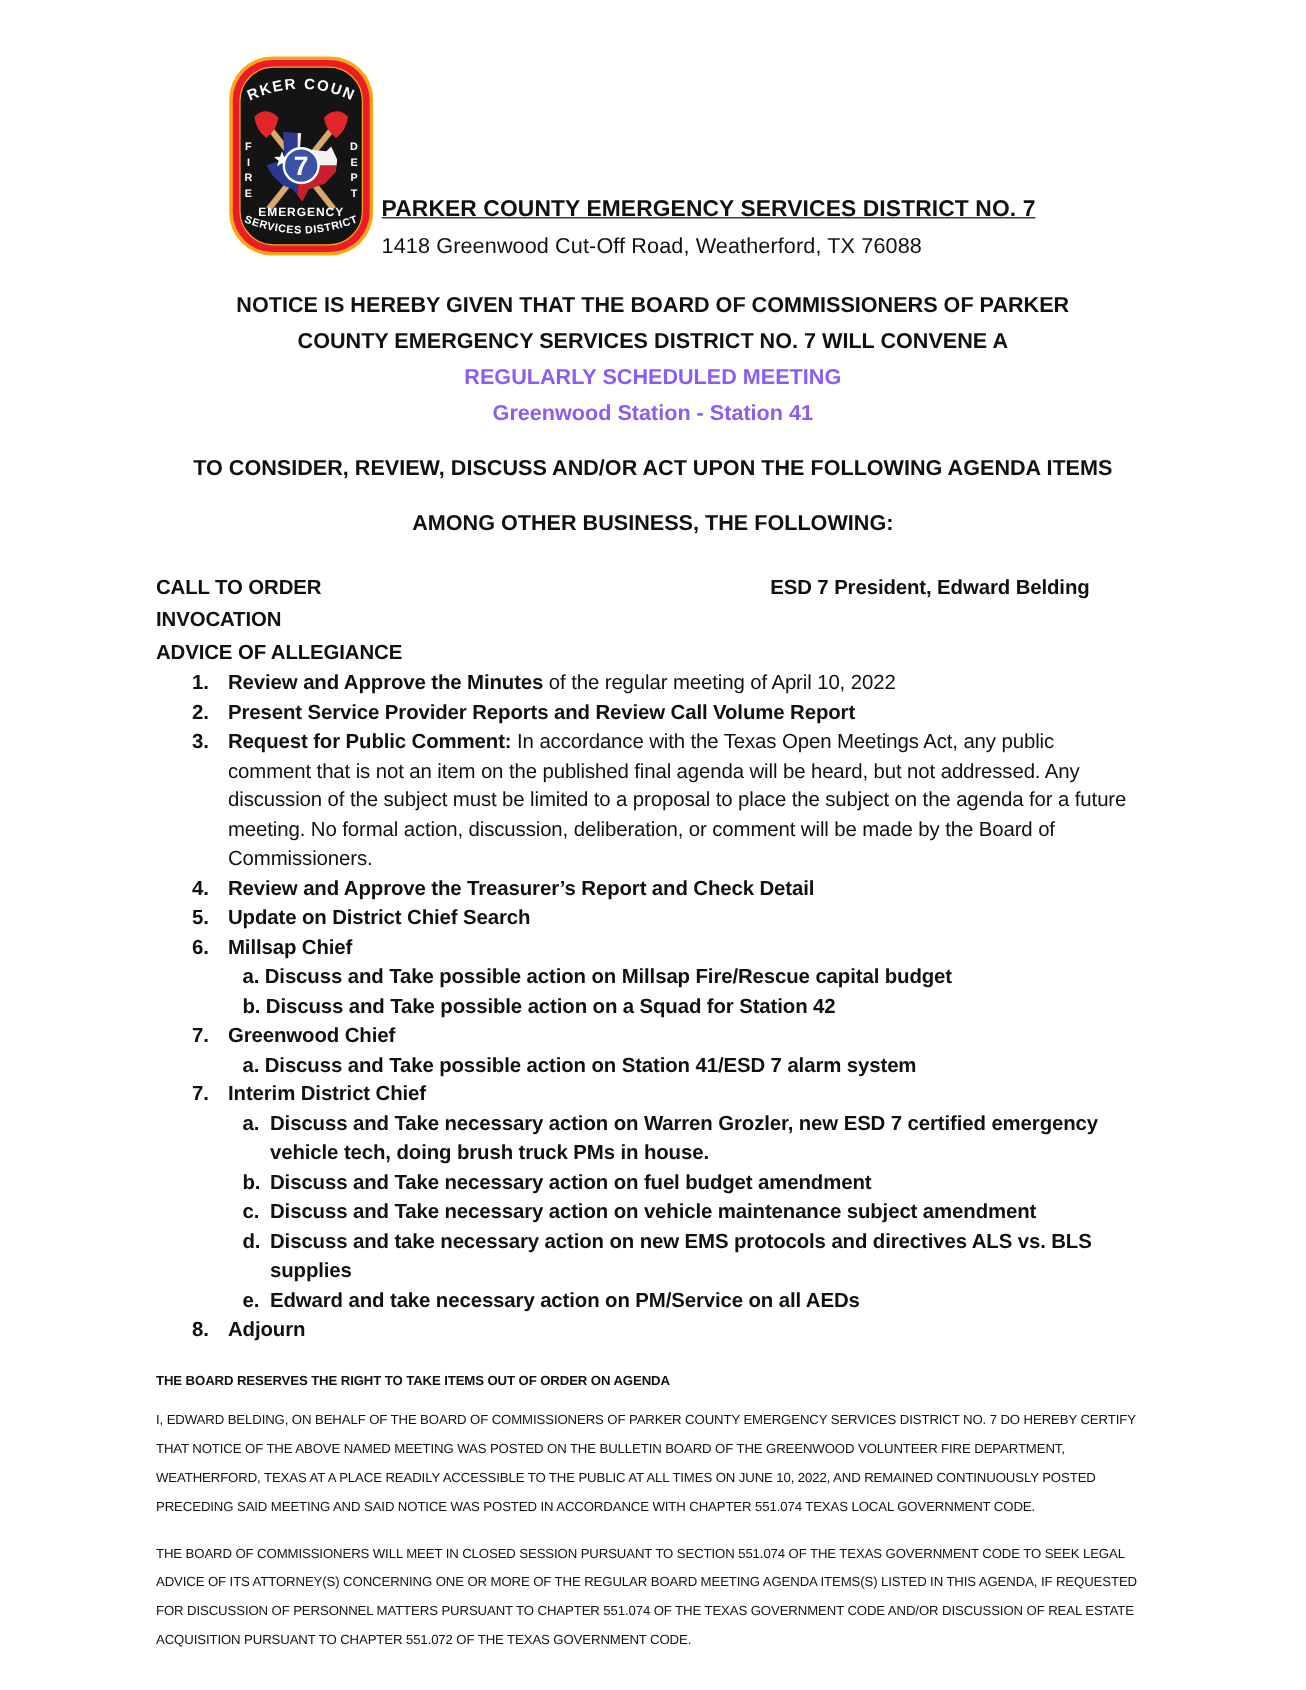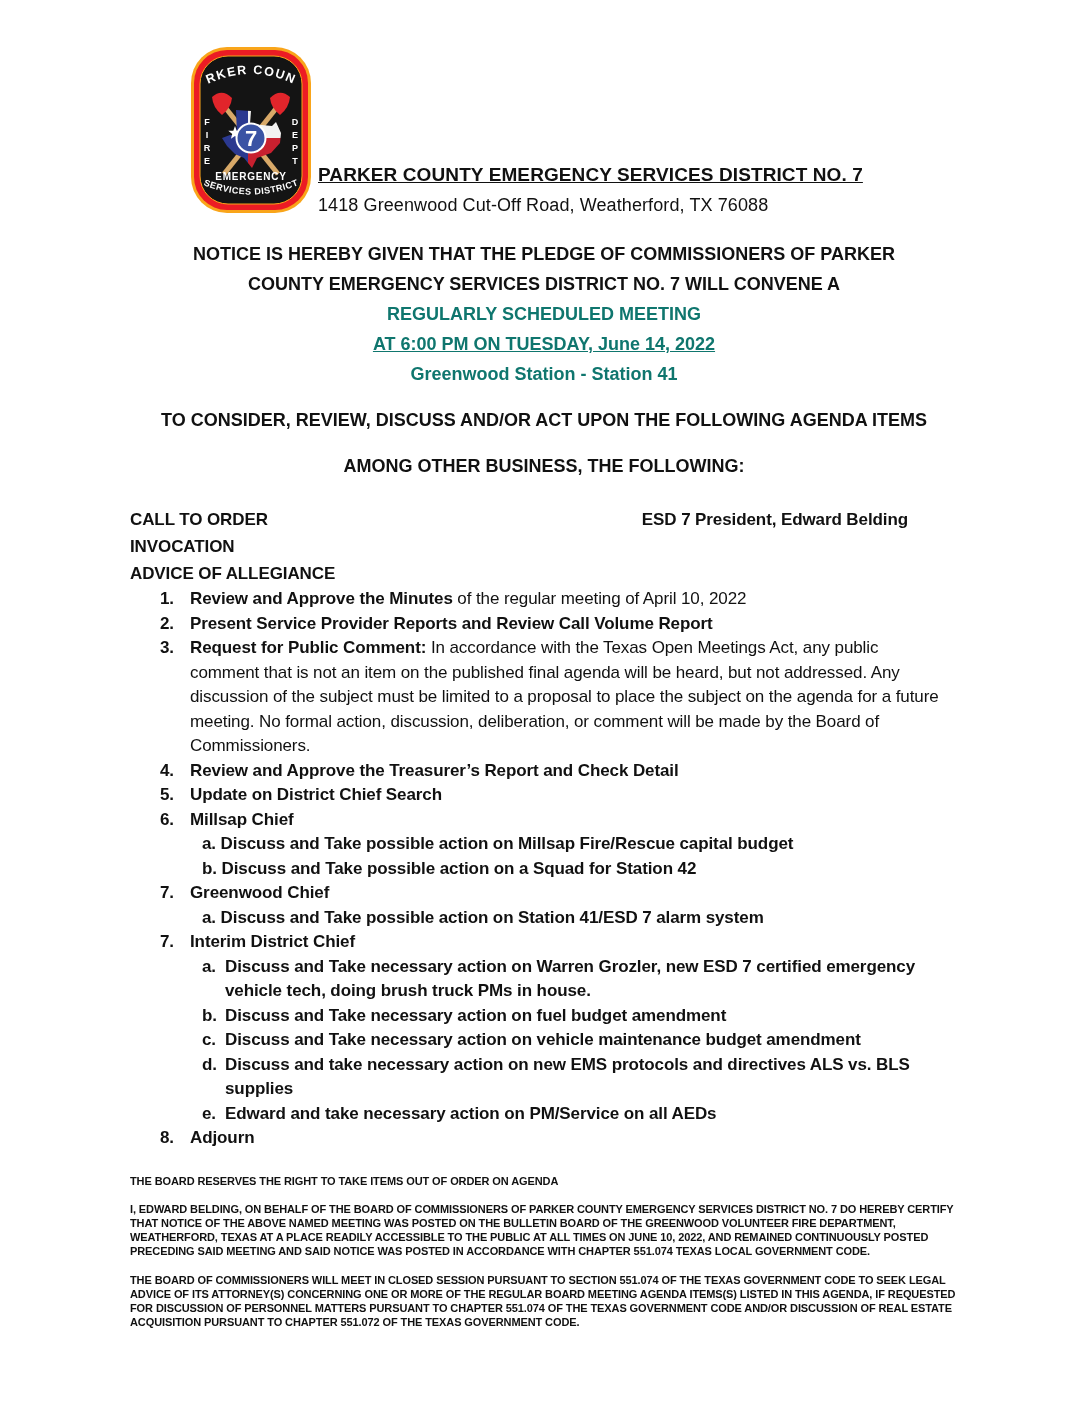--- a/index.html
+++ b/index.html
@@ -9,21 +9,21 @@
   
   .header{position:relative;height:215px;}
   .logo-wrap{position:absolute;left:190px;top:46px;width:122px;height:168px;}
   .header-text{position:absolute;left:318px;top:164px;width:680px;}
   .doc-title{font-size:19px;font-weight:bold;text-decoration:underline;letter-spacing:.1px;white-space:nowrap;}
   .doc-address{font-size:18px;margin-top:9px;letter-spacing:.1px;}
 
   
   .notice{text-align:center;padding-top:24px;}
   .notice p{margin:0;font-size:18px;font-weight:bold;line-height:30px;}
-  .red{color:#0f766e;}
+  .red{color:#8b5cf6;}
   .u{text-decoration:underline;}
 
   .consider{text-align:center;margin-top:16px;}
   .consider p{margin:16px;font-size:18px;font-weight:bold;line-height:30px;}
 
   
   .content{margin:25px 138px 0 130px;font-size:17px;line-height:24.5px;letter-spacing:-.1px;}
   .prelim-row{display:flex;justify-content:space-between;padding-right:42px;font-weight:bold;line-height:27px;align-items:center;}
   .prelim{font-weight:bold;line-height:27px;margin:0;}
   .a-item{display:flex;}
@@ -31,21 +31,21 @@
   .a-text{flex:1;margin:0;}
   .a-text b{font-weight:bold;}
   .sub-inline{margin:0 0 0 72px;font-weight:bold;}
   .sub-letter{display:flex;font-weight:bold;}
   .sub-letter .letter{flex:0 0 23px;margin-left:72px;}
   .sub-letter p{flex:1;margin:0;}
 
   
   .footer{margin:24px 130px 0 130px;}
   .f-note{margin:0;font-size:11px;font-weight:bold;letter-spacing:-.1px;}
-  .f-para{margin:15px 0 0 0;font-size:11px;font-weight:bold;line-height:14px;letter-spacing:-.1px;}
+  .f-para{margin:15px 0 0 0;font-size:11px;font-weight:normal;line-height:24px;letter-spacing:-.1px;}
 
   svg text{font-family:"Liberation Sans",sans-serif;}
 </style>
 </head>
 <body>
 
 <div class="page">
 
   <header class="header">
     <div class="logo-wrap">
@@ -95,24 +95,23 @@
         </text>
       </svg>
     </div>
     <div class="header-text">
       <div class="doc-title">PARKER COUNTY EMERGENCY SERVICES DISTRICT NO. 7</div>
       <div class="doc-address">1418 Greenwood Cut-Off Road, Weatherford, TX  76088</div>
     </div>
   </header>
 
   <section class="notice">
-    <p>NOTICE IS HEREBY GIVEN THAT THE PLEDGE OF COMMISSIONERS OF PARKER</p>
+    <p>NOTICE IS HEREBY GIVEN THAT THE BOARD OF COMMISSIONERS OF PARKER</p>
     <p>COUNTY EMERGENCY SERVICES DISTRICT NO. 7 WILL CONVENE A</p>
     <p class="red">REGULARLY SCHEDULED MEETING</p>
-    <p class="red u">AT 6:00 PM ON TUESDAY, June 14, 2022</p>
     <p class="red">Greenwood Station - Station 41</p>
   </section>
 
   <section class="consider">
     <p>TO CONSIDER, REVIEW, DISCUSS AND/OR ACT UPON THE FOLLOWING AGENDA ITEMS</p>
     <p>AMONG OTHER BUSINESS, THE FOLLOWING:</p>
   </section>
 
   <section class="content">
     <div class="prelim-row">
@@ -162,21 +161,21 @@
     <div class="sub-letter">
       <span class="letter">a.</span>
       <p>Discuss and  Take necessary action on Warren Grozler, new ESD 7 certified emergency vehicle tech, doing brush truck PMs in house.</p>
     </div>
     <div class="sub-letter">
       <span class="letter">b.</span>
       <p>Discuss and Take necessary action on fuel budget amendment</p>
     </div>
     <div class="sub-letter">
       <span class="letter">c.</span>
-      <p>Discuss and Take necessary action on vehicle maintenance budget amendment</p>
+      <p>Discuss and Take necessary action on vehicle maintenance subject amendment</p>
     </div>
     <div class="sub-letter">
       <span class="letter">d.</span>
       <p>Discuss and take necessary action on new EMS protocols and directives ALS vs. BLS supplies</p>
     </div>
     <div class="sub-letter">
       <span class="letter">e.</span>
       <p>Edward and take necessary action on PM/Service on all AEDs</p>
     </div>
 

